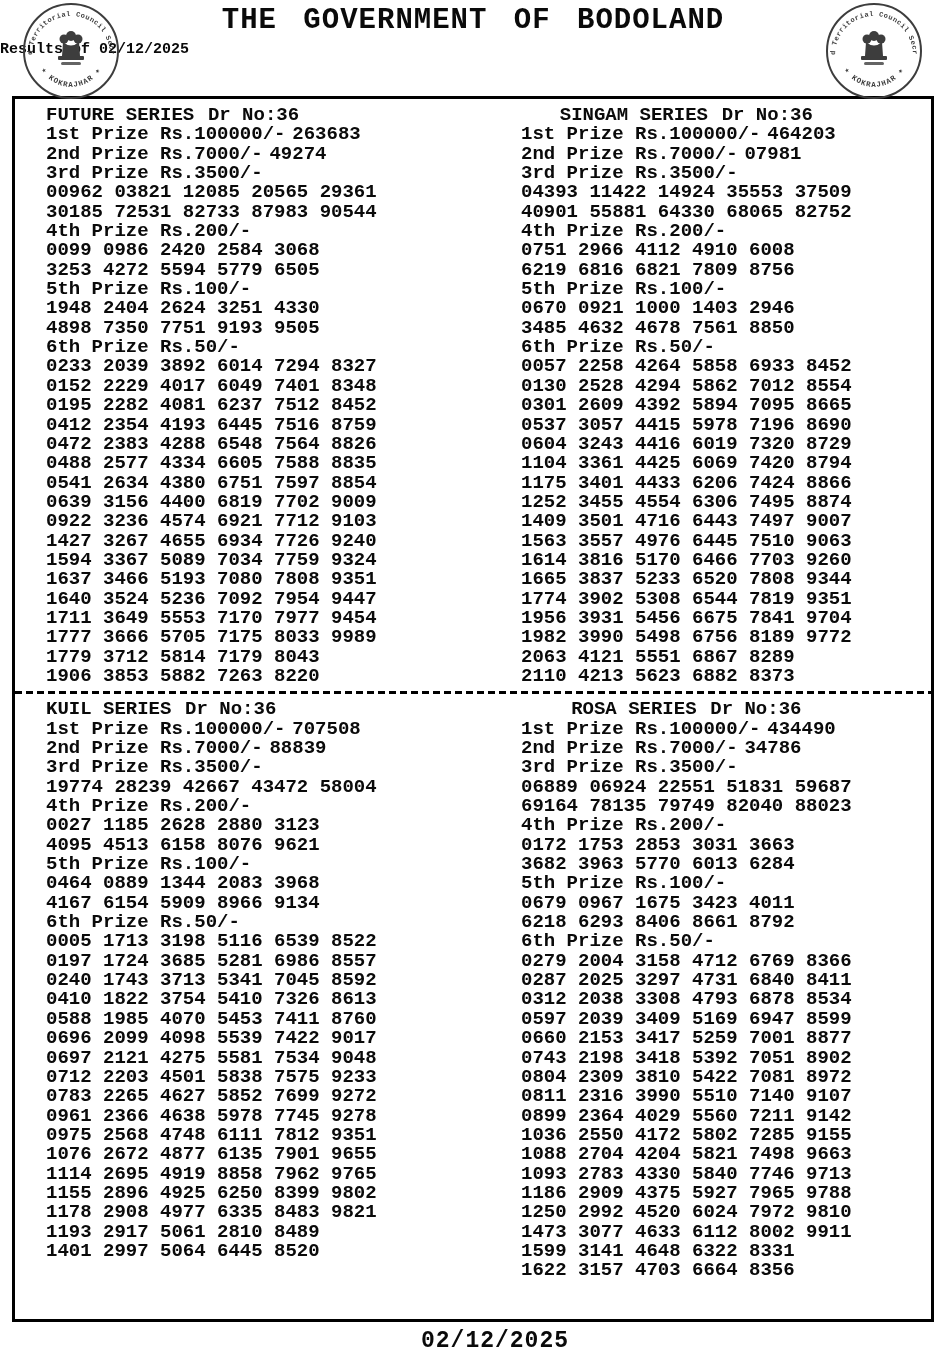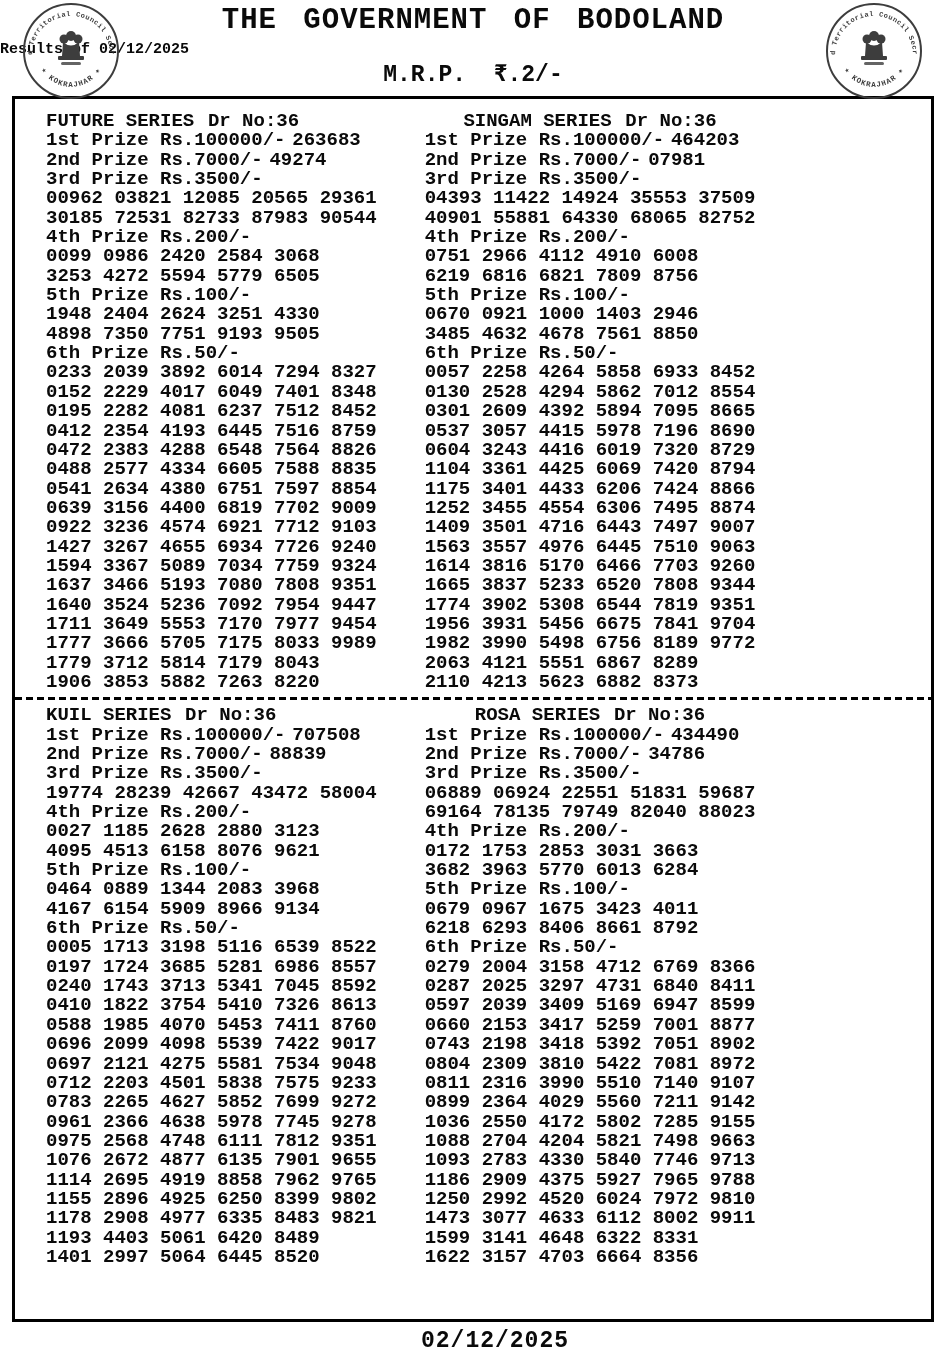--- a/index.html
+++ b/index.html
@@ -42,22 +42,21 @@
   
   .main-box {
     margin: 0 12px;
     border: 3px solid #000;
     height: 1226px;
     padding-top: 7px;
     overflow: hidden;
   }
   .content {
     display: grid;
-    grid-template-columns: 1fr 1fr 1fr 1fr;
-    margin-top: 6px;
+    grid-template-columns: 1fr 1fr;
   }
   .col { padding-left: 31px; }
   .col.right { padding-left: 48px; }
 
   .series { font-size: 19px; font-weight: bold; }
   .series .line { line-height: 19.35px; white-space: pre; }
   .series-header { line-height: 19.35px; white-space: pre; }
   .series-draw { margin-left: 1.2ch; }
   .prize-winner { margin-left: 0.6ch; }
   .col.right .series-header { width: 29ch; text-align: center; }
@@ -104,21 +103,20 @@
         <circle cx="57" cy="38" r="4.5"></circle>
         <path d="M 42,41 Q 50,48 58,41 L 59,55 Q 50,59 41,55 Z"></path>
         <rect x="37" y="55" width="26" height="4" rx="1"></rect>
         <rect x="40" y="61" width="20" height="3" rx="1.5" opacity="0.8"></rect>
       </g>
     </svg>
   </div>
 
   <div class="header-title">THE GOVERNMENT OF BODOLAND</div>
   <div class="header-sub">Results of 02/12/2025</div>
-  <div class="header-mrp">M.R.P.  ₹.2/-</div>
 
   <div class="seal seal-right">
     <svg viewBox="0 0 100 100" width="100" height="100">
       <defs>
         <path id="arcTopR" d="M 11,54 A 39,39 0 1 1 89,54"></path>
         <path id="arcBotR" d="M 17,60 A 34,34 0 0 0 83,60"></path>
       </defs>
       <circle cx="50" cy="50" r="47" fill="none" stroke="#3d3d3d" stroke-width="2"></circle>
       <text font-size="7" font-weight="bold" letter-spacing="0.5">
         <textPath href="#arcTopR" startOffset="50%" text-anchor="middle">Bodoland Territorial Council Secretariat</textPath>
@@ -231,41 +229,42 @@
           <div class="line">0696 2099 4098 5539 7422 9017</div>
           <div class="line">0697 2121 4275 5581 7534 9048</div>
           <div class="line">0712 2203 4501 5838 7575 9233</div>
           <div class="line">0783 2265 4627 5852 7699 9272</div>
           <div class="line">0961 2366 4638 5978 7745 9278</div>
           <div class="line">0975 2568 4748 6111 7812 9351</div>
           <div class="line">1076 2672 4877 6135 7901 9655</div>
           <div class="line">1114 2695 4919 8858 7962 9765</div>
           <div class="line">1155 2896 4925 6250 8399 9802</div>
           <div class="line">1178 2908 4977 6335 8483 9821</div>
-          <div class="line">1193 4403 5061 6420 8489</div>
+          <div class="line">1193 2917 5061 2810 8489</div>
           <div class="line">1401 2997 5064 6445 8520</div>
         </section>
       </div>
     <div class="col right" id="col-3">
         <section class="series">
           <div class="series-header"><span>ROSA SERIES</span><span class="series-draw">Dr No:36</span></div>
           <div class="line"><span>1st Prize Rs.100000/-</span><span class="prize-winner">434490</span></div>
           <div class="line"><span>2nd Prize Rs.7000/-</span><span class="prize-winner">34786</span></div>
           <div class="line"><span>3rd Prize Rs.3500/-</span></div>
           <div class="line">06889 06924 22551 51831 59687</div>
           <div class="line">69164 78135 79749 82040 88023</div>
           <div class="line"><span>4th Prize Rs.200/-</span></div>
           <div class="line">0172 1753 2853 3031 3663</div>
           <div class="line">3682 3963 5770 6013 6284</div>
           <div class="line"><span>5th Prize Rs.100/-</span></div>
           <div class="line">0679 0967 1675 3423 4011</div>
           <div class="line">6218 6293 8406 8661 8792</div>
           <div class="line"><span>6th Prize Rs.50/-</span></div>
           <div class="line">0279 2004 3158 4712 6769 8366</div>
           <div class="line">0287 2025 3297 4731 6840 8411</div>
+          <div class="line">0312 2038 3308 4793 6878 8534</div>
           <div class="line">0597 2039 3409 5169 6947 8599</div>
           <div class="line">0660 2153 3417 5259 7001 8877</div>
           <div class="line">0743 2198 3418 5392 7051 8902</div>
           <div class="line">0804 2309 3810 5422 7081 8972</div>
           <div class="line">0811 2316 3990 5510 7140 9107</div>
           <div class="line">0899 2364 4029 5560 7211 9142</div>
           <div class="line">1036 2550 4172 5802 7285 9155</div>
           <div class="line">1088 2704 4204 5821 7498 9663</div>
           <div class="line">1093 2783 4330 5840 7746 9713</div>
           <div class="line">1186 2909 4375 5927 7965 9788</div>

